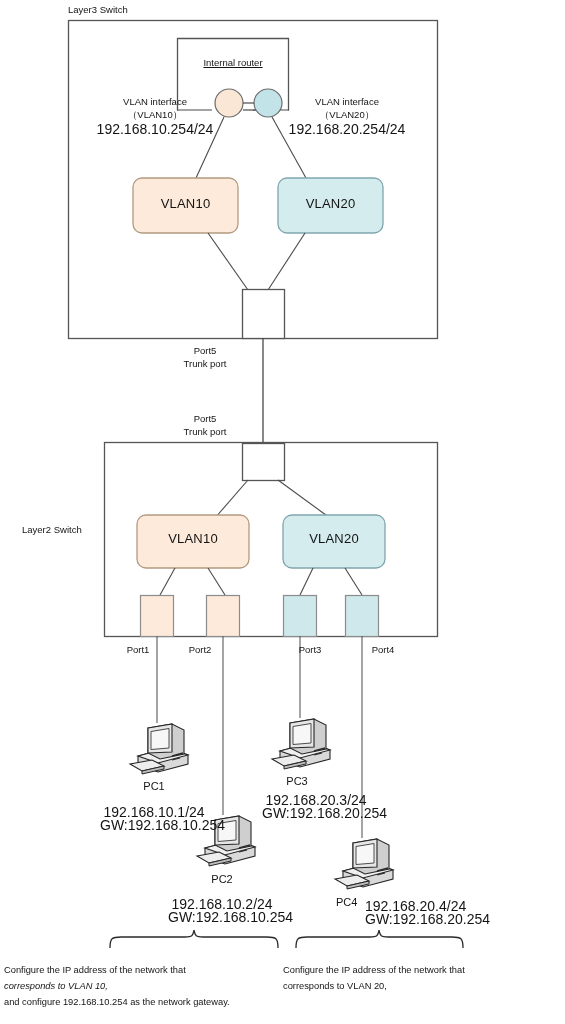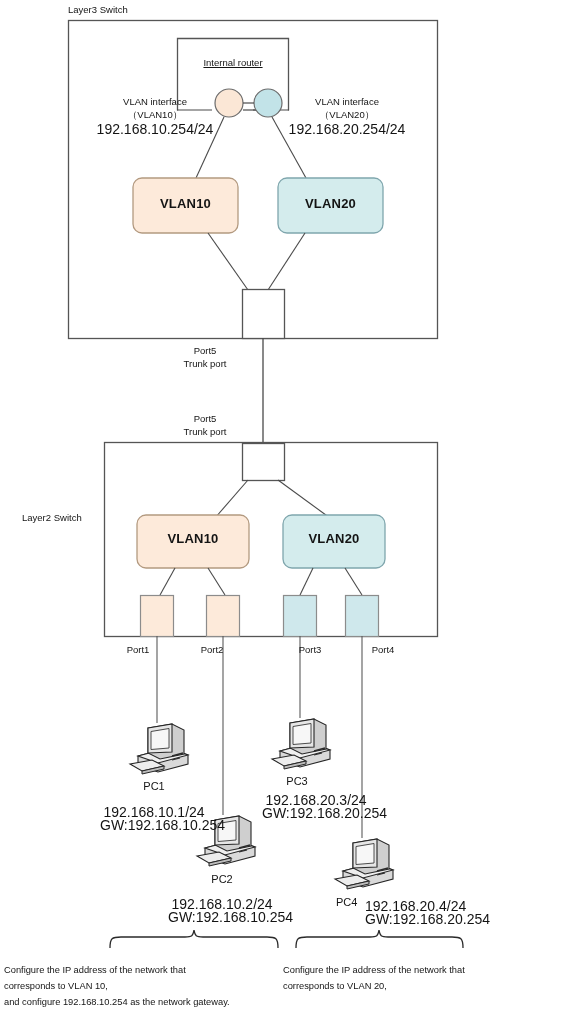--- a/index.html
+++ b/index.html
@@ -6,21 +6,21 @@
   html,body{margin:0;padding:0;background:#ffffff;}
   body{
     width:565px;height:1024px;position:relative;overflow:hidden;
     font-family:"Liberation Sans","DejaVu Sans",sans-serif;
     color:#1a1a1a;
   }
   #stage{position:absolute;left:0;top:0;width:474px;height:1024px;}
   svg#diagram{position:absolute;left:0;top:0;width:565px;height:1024px;}
   .lbl{position:absolute;font-size:9.5px;line-height:12.5px;white-space:pre;color:#141414;}
   .lbl.c{text-align:center;}
-  .vlanbox-text{font-size:13px;letter-spacing:.2px;font-weight:bold;}
+  .vlanbox-text{font-size:13px;letter-spacing:.2px;}
   .tiny{font-size:14px;line-height:12px;}
   .pcname{font-size:11px;}
   .annot{font-size:9.3px;line-height:14.5px;}
 </style>
 </head>
 <body>
 
 <div id="stage">
 
 <svg id="diagram" viewBox="0 0 565 1024">
@@ -125,46 +125,46 @@
 
 <div class="lbl c vlanbox-text" style="left:133px;top:198px;width:105px;">VLAN10</div>
 <div class="lbl c vlanbox-text" style="left:278px;top:198px;width:105px;">VLAN20</div>
 
 <div class="lbl c" style="left:150px;top:345px;width:110px;">Port5</div>
 <div class="lbl c" style="left:150px;top:358px;width:110px;">Trunk port</div>
 
 <div class="lbl c" style="left:150px;top:413px;width:110px;">Port5</div>
 <div class="lbl c" style="left:150px;top:426px;width:110px;">Trunk port</div>
 
-<div class="lbl" style="left:10px;top:512px;padding-left:12px;">Layer2 Switch</div>
+<div class="lbl" style="left:10px;top:524px;padding-left:12px;">Layer2 Switch</div>
 
 <div class="lbl c vlanbox-text" style="left:137px;top:533px;width:112px;">VLAN10</div>
 <div class="lbl c vlanbox-text" style="left:283px;top:533px;width:102px;">VLAN20</div>
 
 <div class="lbl c" style="left:110px;top:644px;width:56px;">Port1</div>
-<div class="lbl c" style="left:184px;top:644px;width:56px;text-align:center;">Port2</div>
+<div class="lbl c" style="left:172px;top:644px;width:56px;text-align:center;">Port2</div>
 <div class="lbl c" style="left:282px;top:644px;width:56px;">Port3</div>
 <div class="lbl c" style="left:355px;top:644px;width:56px;">Port4</div>
 
 <div class="lbl c pcname" style="left:122px;top:780px;width:64px;">PC1</div>
 <div class="lbl c tiny" style="left:100px;top:806px;width:108px;">192.168.10.1/24</div>
 <div class="lbl c tiny" style="left:100px;top:819px;width:108px;">GW:192.168.10.254</div>
 
 <div class="lbl c pcname" style="left:190px;top:873px;width:64px;">PC2</div>
 <div class="lbl c tiny" style="left:168px;top:898px;width:108px;">192.168.10.2/24</div>
 <div class="lbl c tiny" style="left:168px;top:911px;width:108px;">GW:192.168.10.254</div>
 
 <div class="lbl c pcname" style="left:265px;top:775px;width:64px;">PC3</div>
 <div class="lbl c tiny" style="left:262px;top:794px;width:108px;">192.168.20.3/24</div>
 <div class="lbl c tiny" style="left:262px;top:807px;width:108px;">GW:192.168.20.254</div>
 
 <div class="lbl pcname" style="left:336px;top:896px;">PC4</div>
 <div class="lbl tiny" style="left:365px;top:900px;">192.168.20.4/24</div>
 <div class="lbl tiny" style="left:365px;top:913px;">GW:192.168.20.254</div>
 
 <div class="lbl annot" style="left:4px;top:963px;width:276px;">Configure the IP address of the network that</div>
-<div class="lbl annot" style="left:4px;top:979px;width:276px;">corresponds to VLAN 10,</div>
+<div class="lbl annot" style="left:4px;top:979px;width:276px;font-style:italic;">corresponds to VLAN 10,</div>
 <div class="lbl annot" style="left:4px;top:995px;width:286px;">and configure 192.168.10.254 as the network gateway.</div>
 
 <div class="lbl annot" style="left:283px;top:963px;width:276px;">Configure the IP address of the network that</div>
 <div class="lbl annot" style="left:283px;top:979px;width:276px;">corresponds to VLAN 20,</div>
 
 </div>
 
 </body></html>

